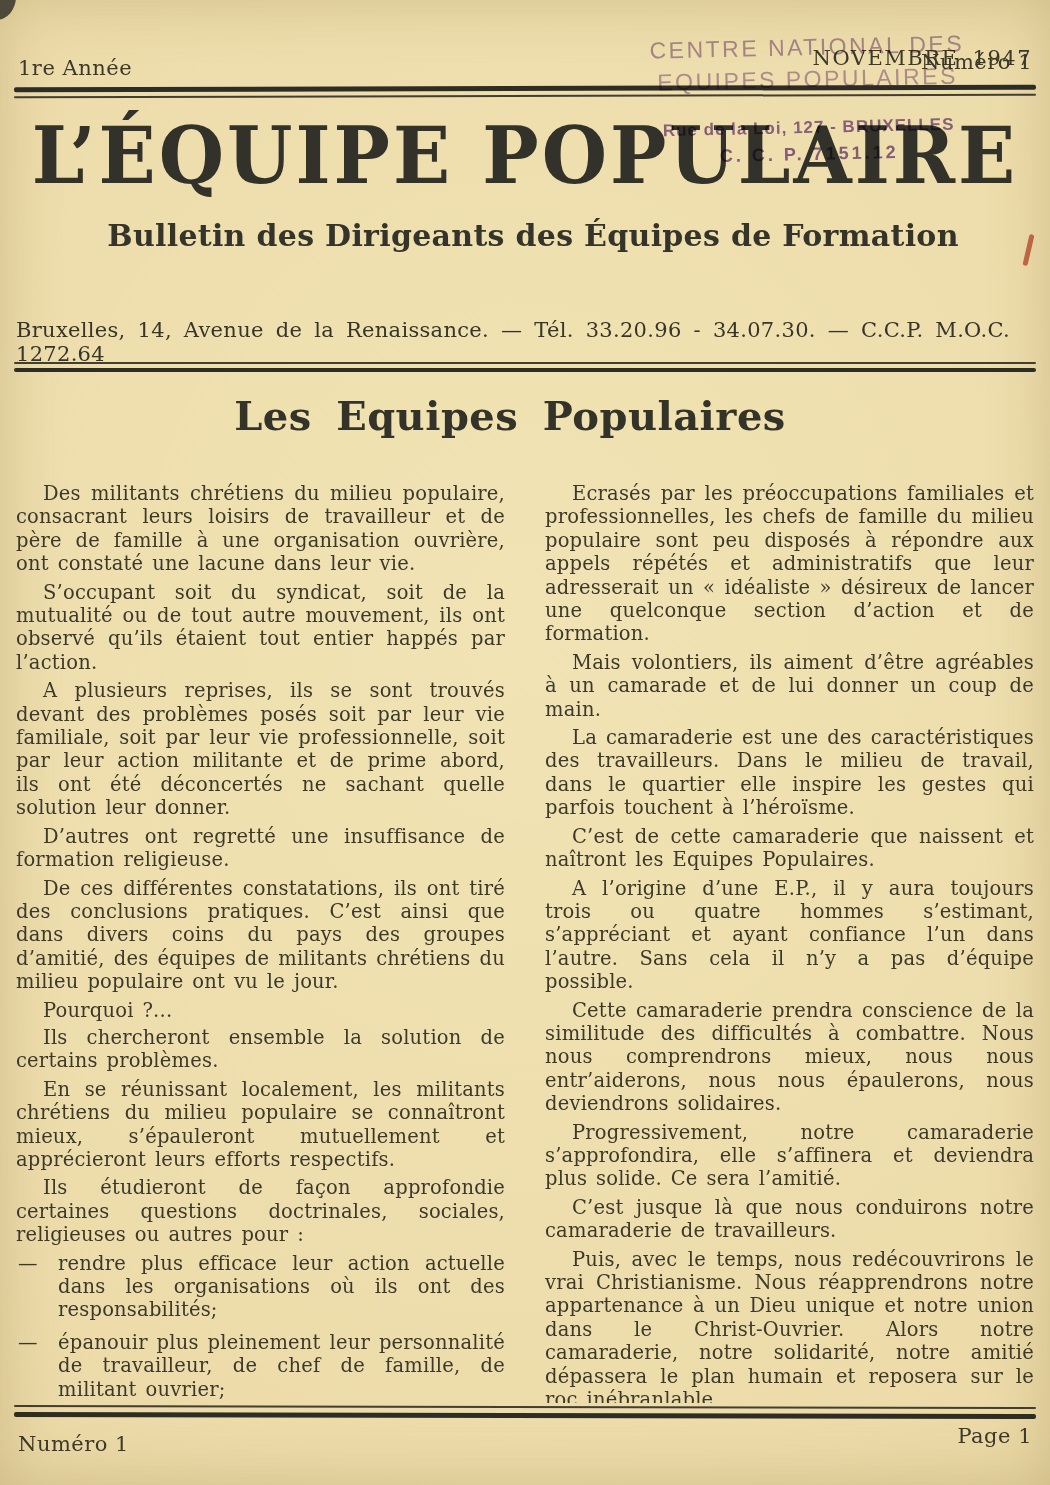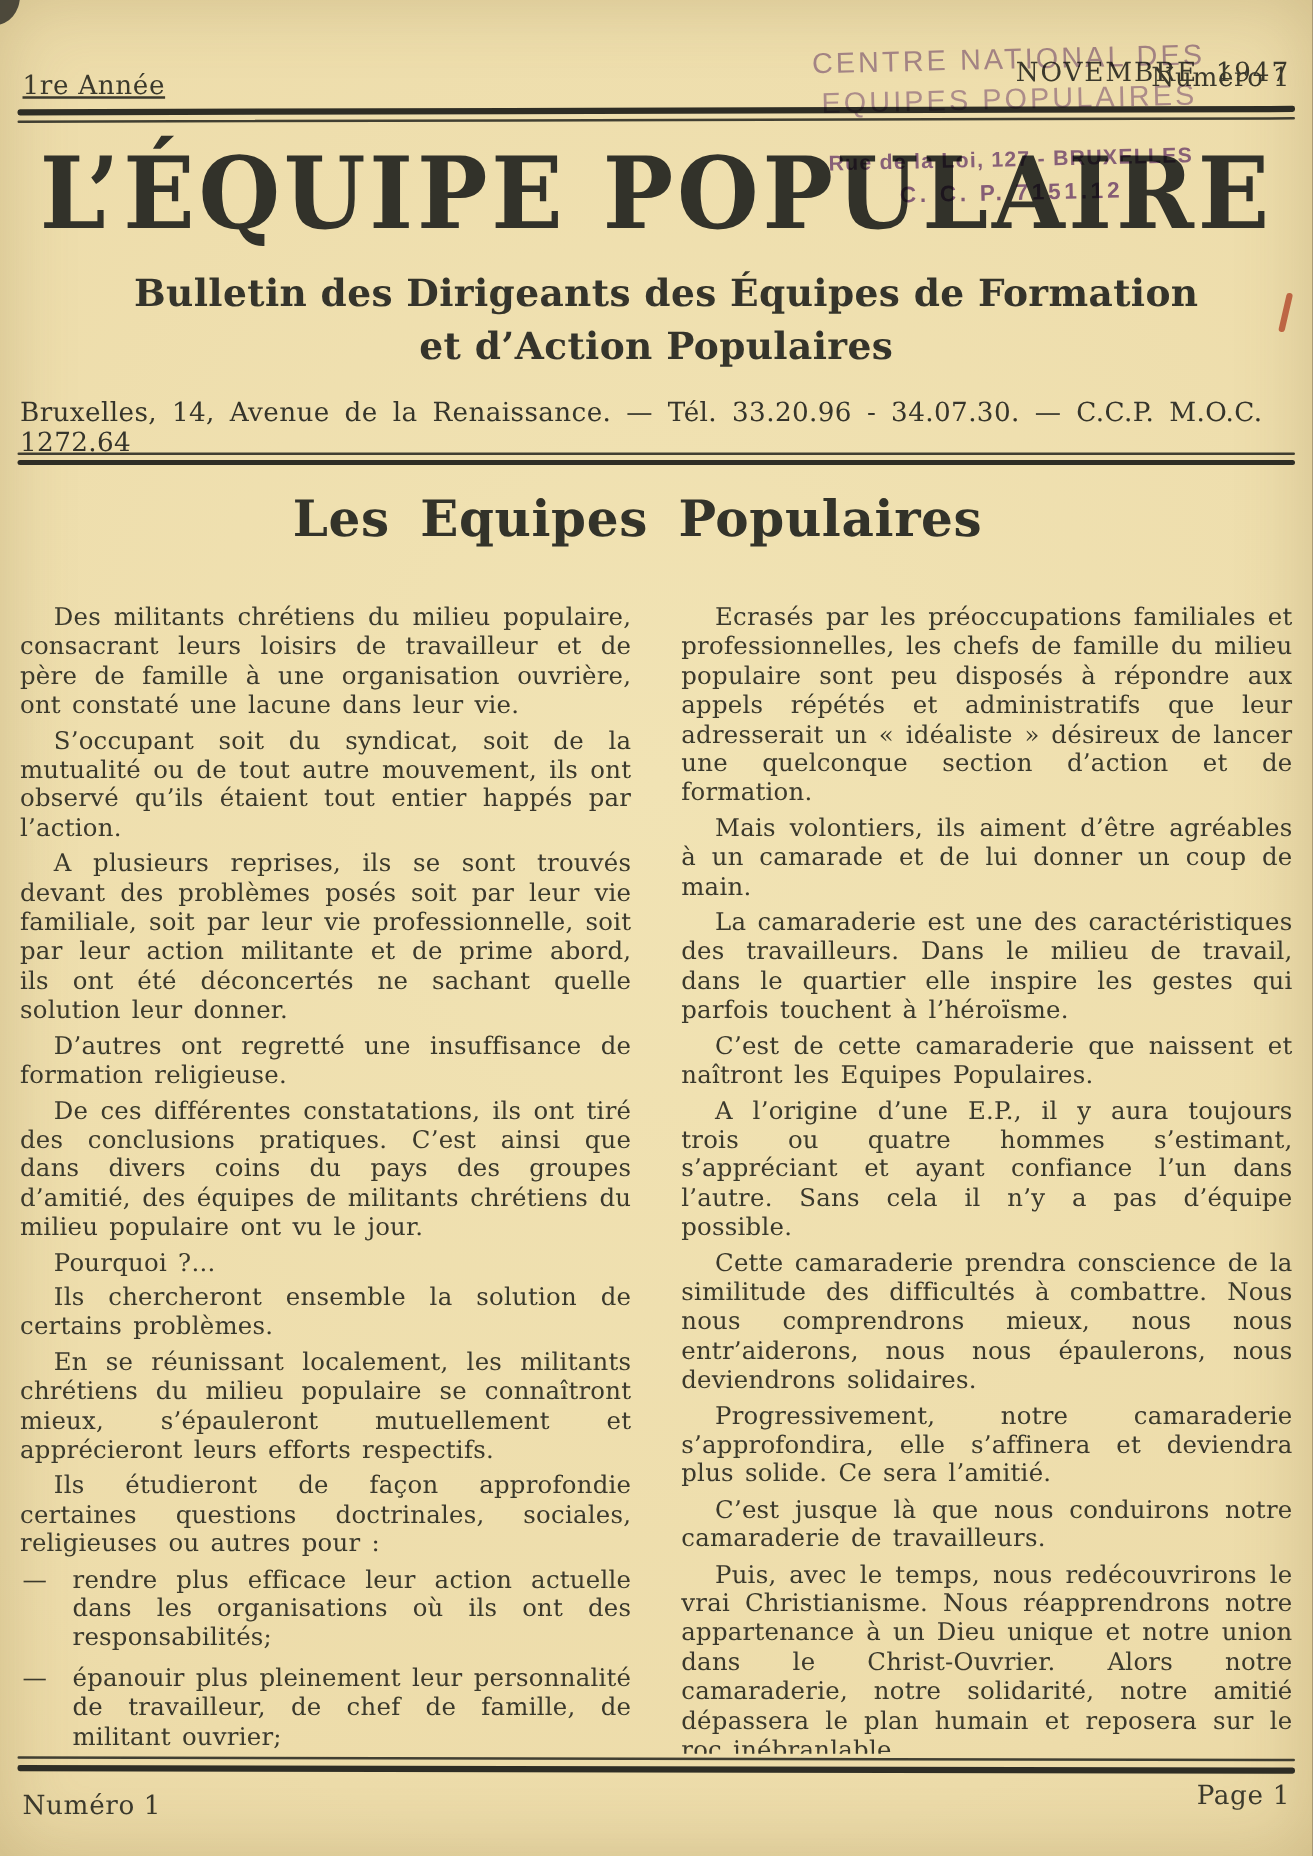--- a/index.html
+++ b/index.html
@@ -31,21 +31,21 @@
   .rule { position:absolute; left:14px; right:14px; background:#2e2d25; border-radius:2px; }
   .rule-hdr-thick   { top:86px;  height:5px; transform:rotate(-.15deg); }
   .rule-hdr-thin    { top:95px;  height:2px; opacity:.9; transform:rotate(-.15deg); }
   .rule-addr-thin   { top:362px; height:2px; opacity:.9; }
   .rule-addr-thick  { top:368px; height:4px; }
   .rule-foot-thin   { top:1406px; height:2px; opacity:.9; transform:rotate(.12deg); }
   .rule-foot-thick  { top:1413px; height:5px; transform:rotate(.12deg); }
 
   
   .topbar { position:absolute; top:44px; left:18px; right:18px; height:36px; font-size:21px; }
-  .topbar .t-left   { position:absolute; left:0;  top:12px; letter-spacing:.5px;text-decoration:underline; }
+  .topbar .t-left   { position:absolute; left:0;  top:12px; letter-spacing:.5px; }
   .topbar .t-center { position:absolute; left:12px; right:0; top:2px; text-align:right; letter-spacing:1.5px; word-spacing:6px; }
   .topbar .t-right  { position:absolute; right:0; top:6px; letter-spacing:.5px; }
 
   
   .stamp {
     position:absolute; top:34px; left:640px; width:336px; z-index:5;
     text-align:center; transform:rotate(-1.3deg);
     font-family:"Liberation Sans","DejaVu Sans",sans-serif;
     mix-blend-mode:multiply; pointer-events:none;
   }
@@ -111,21 +111,20 @@
 
   <div class="stamp">
     <div class="stamp-l1">CENTRE NATIONAL DES</div>
     <div class="stamp-l2">EQUIPES POPULAIRES</div>
     <div class="stamp-l3">Rue de la Loi, 127  -  BRUXELLES</div>
     <div class="stamp-l4">C. C. P.  7151.12</div>
   </div>
 
   <h1 class="mast-title">L’ÉQUIPE POPULAIRE</h1>
   <p class="mast-sub1">Bulletin des Dirigeants des Équipes de Formation</p>
-  <p class="mast-sub2">et d’Action Populaires</p>
   <p class="mast-address">Bruxelles, 14, Avenue de la Renaissance. — Tél. 33.20.96 - 34.07.30. — C.C.P. M.O.C. 1272.64</p>
 
   <div class="rule rule-addr-thin"></div>
   <div class="rule rule-addr-thick"></div>
 
   <h2 class="art-title">Les Equipes Populaires</h2>
 
   <div class="columns">
     <div class="col" id="left-col">
         <p class="para">Des militants chrétiens du milieu populaire, consacrant leurs loisirs de travailleur et de père de famille à une organisation ouvrière, ont constaté une lacune dans leur vie.</p>

